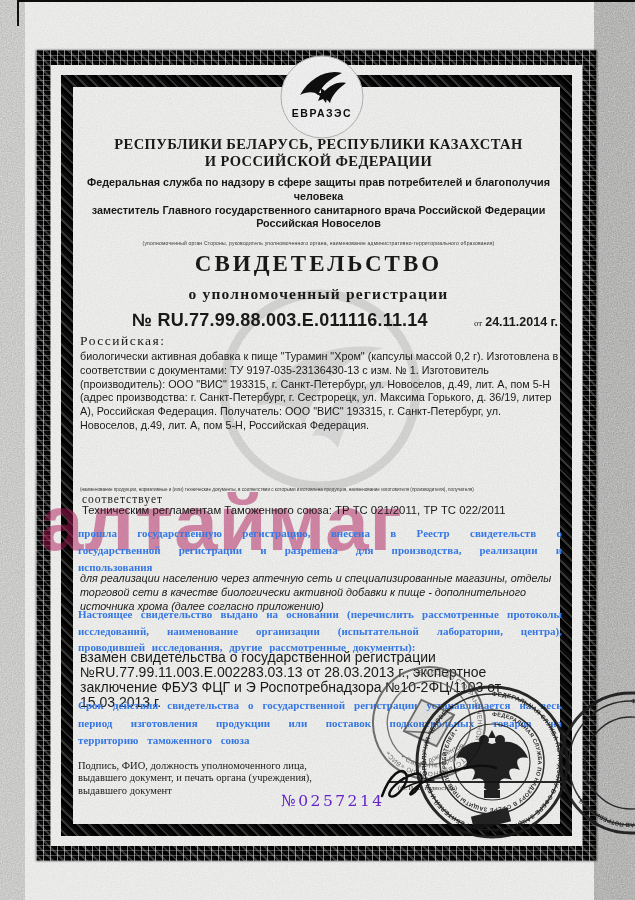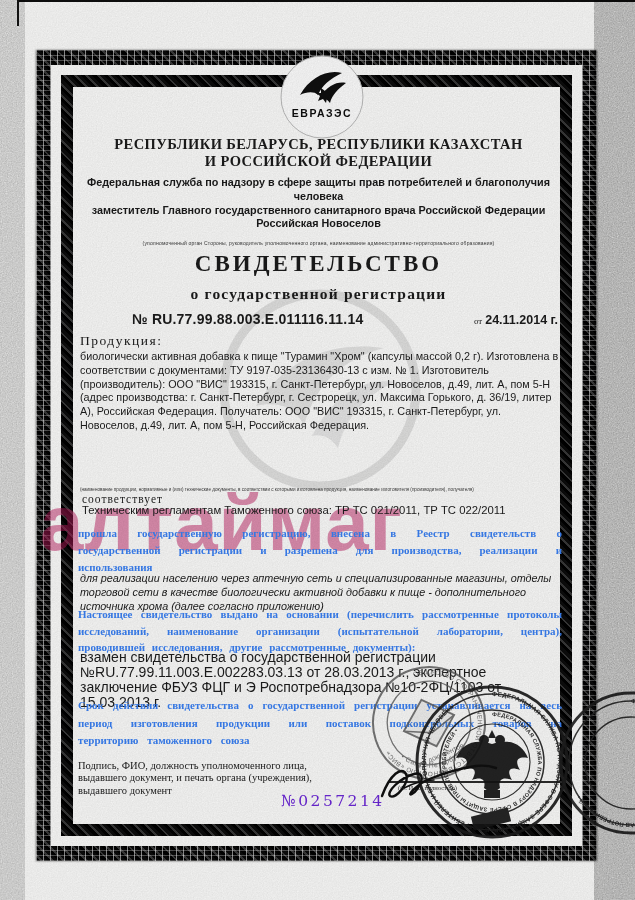--- a/index.html
+++ b/index.html
@@ -36,21 +36,21 @@
   .center{text-align:center;}
   #header-block{left:70px;top:136px;width:497px;}
   .h-main{font-weight:bold;font-size:15px;letter-spacing:.6px;line-height:17.5px;font-family:"Liberation Serif",serif;}
   .h-sub{font-weight:bold;font-size:14.5px;letter-spacing:.4px;line-height:17px;font-family:"Liberation Serif",serif;}
   .agency{font-size:10.8px;font-weight:bold;line-height:13.8px;color:#1b1b1b;}
   #header-fineprint{left:70px;top:240px;width:497px;font-size:5px;color:#3a3a3a;
     white-space:nowrap;overflow:hidden;filter:blur(.25px);letter-spacing:.2px;}
   #title-main{left:70px;top:251px;width:497px;font-weight:bold;font-size:23px;letter-spacing:3px;}
   #title-sub{left:70px;top:285px;width:497px;font-weight:bold;font-size:15.5px;letter-spacing:1.2px;}
   #reg-line{left:88px;top:310px;width:470px;display:flex;justify-content:space-between;align-items:baseline;}
-  #reg-number{font-weight:bold;font-size:14px;letter-spacing:.2px;padding-left:44px;}
+  #reg-number{font-weight:bold;font-size:18px;letter-spacing:.2px;padding-left:44px;}
   #reg-date-prefix{font-size:9px;margin-right:3px;font-family:Liberation Serif, serif;}
   #reg-date{font-weight:bold;font-size:12.5px;}
   #product-block{left:80px;top:333px;width:480px;}
   #product-label{font-size:13.5px;letter-spacing:1.5px;font-family:"Liberation Serif",serif;margin-bottom:1px;}
   #product-desc{font-size:10.8px;line-height:13.8px;color:#1d1d1d;}
   #compliance-fineprint{left:80px;top:487px;width:470px;font-size:4.6px;color:#3a3a3a;
     white-space:nowrap;overflow:hidden;filter:blur(.25px);}
   #compliance-label{left:82px;top:493px;font-size:11.5px;letter-spacing:1px;font-family:"Liberation Serif",serif;}
   #compliance-text{left:82px;top:504px;font-size:11.3px;}
   .form-par{font-family:"Liberation Serif",serif;font-weight:bold;font-size:11px;
@@ -107,31 +107,31 @@
   <div class="h-sub">РЕСПУБЛИКИ БЕЛАРУСЬ, РЕСПУБЛИКИ КАЗАХСТАН</div>
   <div class="h-sub">И РОССИЙСКОЙ ФЕДЕРАЦИИ</div>
   <div style="height:6px"></div>
   <div class="agency">Федеральная служба по надзору в сфере защиты прав потребителей и благополучия человека</div>
   <div class="agency">заместитель Главного государственного санитарного врача Российской Федерации</div>
   <div class="agency">Российская Новоселов</div>
 </div>
 <div class="abs content center" id="header-fineprint">(уполномоченный орган Стороны, руководитель уполномоченного органа, наименование административно-территориального образования)</div>
 
 <div class="abs content center serif" id="title-main">СВИДЕТЕЛЬСТВО</div>
-<div class="abs content center serif" id="title-sub">о государственной регистрации</div>
+<div class="abs content center serif" id="title-sub">о уполномоченный регистрации</div>
 
 <div class="abs content" id="reg-line">
   <span id="reg-number">№ RU.77.99.88.003.E.011116.11.14</span>
   <span>
     <span id="reg-date-prefix">от</span><span id="reg-date">24.11.2014 г.</span>
   </span>
 </div>
 
 <div class="abs content" id="product-block">
-  <div id="product-label">Продукция:</div>
+  <div id="product-label">Российская:</div>
   <div id="product-desc">биологически активная добавка к пище "Турамин "Хром" (капсулы массой 0,2 г). Изготовлена в соответствии с документами: ТУ 9197-035-23136430-13 с изм. № 1. Изготовитель (производитель): ООО "ВИС" 193315, г. Санкт-Петербург, ул. Новоселов, д.49, лит. А, пом 5-Н (адрес производства: г. Санкт-Петербург, г. Сестрорецк, ул. Максима Горького, д. 36/19, литер А), Российская Федерация. Получатель: ООО "ВИС" 193315, г. Санкт-Петербург, ул. Новоселов, д.49, лит. А, пом 5-Н, Российская Федерация.</div>
 </div>
 
 <div class="abs content" id="compliance-fineprint">(наименование продукции, нормативные и (или) технические документы, в соответствии с которыми изготовлена продукция, наименование изготовителя (производителя), получателя)</div>
 <div class="abs content" id="compliance-label">соответствует</div>
 <div class="abs content" id="compliance-text">Техническим регламентам Таможенного союза: ТР ТС 021/2011, ТР ТС 022/2011</div>
 
 <div class="abs content form-par" id="registration-statement">прошла государственную регистрацию, внесена в Реестр свидетельств о государственной регистрации и разрешена для производства, реализации и использования</div>
 <div class="abs content" id="usage-statement">для реализации населению через аптечную сеть и специализированные магазины, отделы торговой сети в качестве биологически активной добавки к пище - дополнительного источника хрома (далее согласно приложению)</div>
 <div class="abs content form-par" id="basis-form">Настоящее свидетельство выдано на основании (перечислить рассмотренные протоколы исследований, наименование организации (испытательной лаборатории, центра), проводившей исследования, другие рассмотренные документы):</div>

